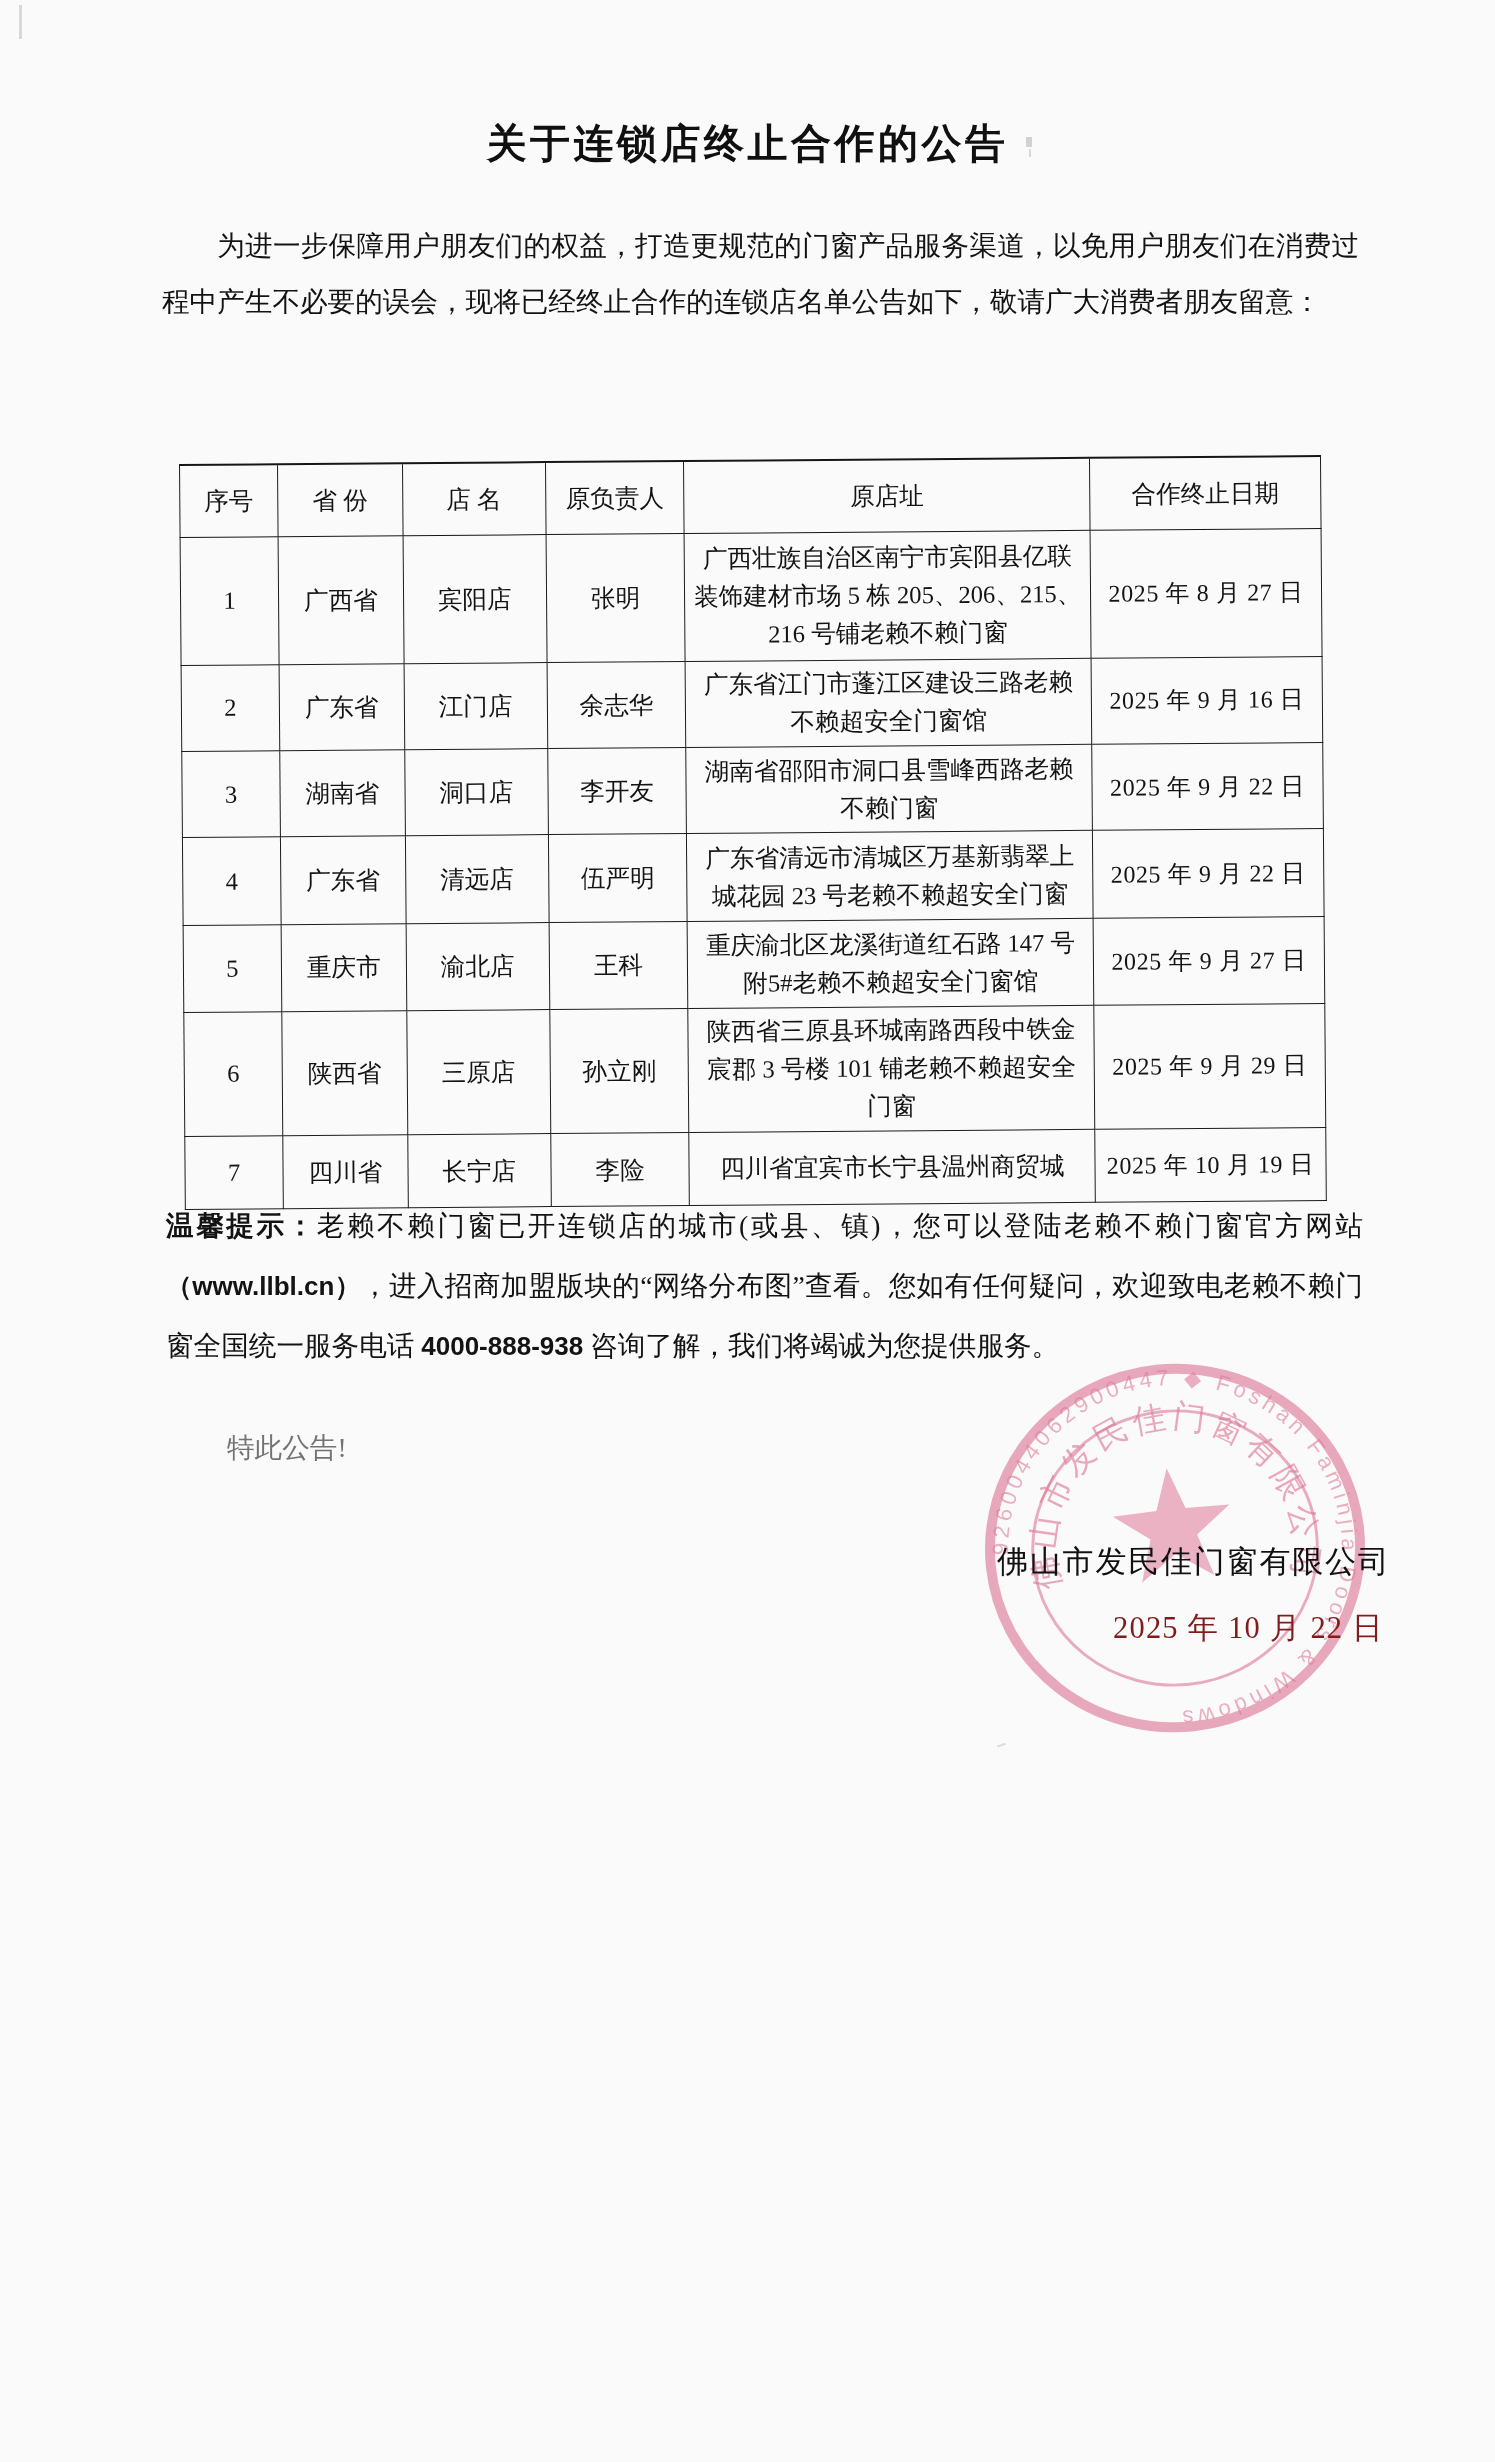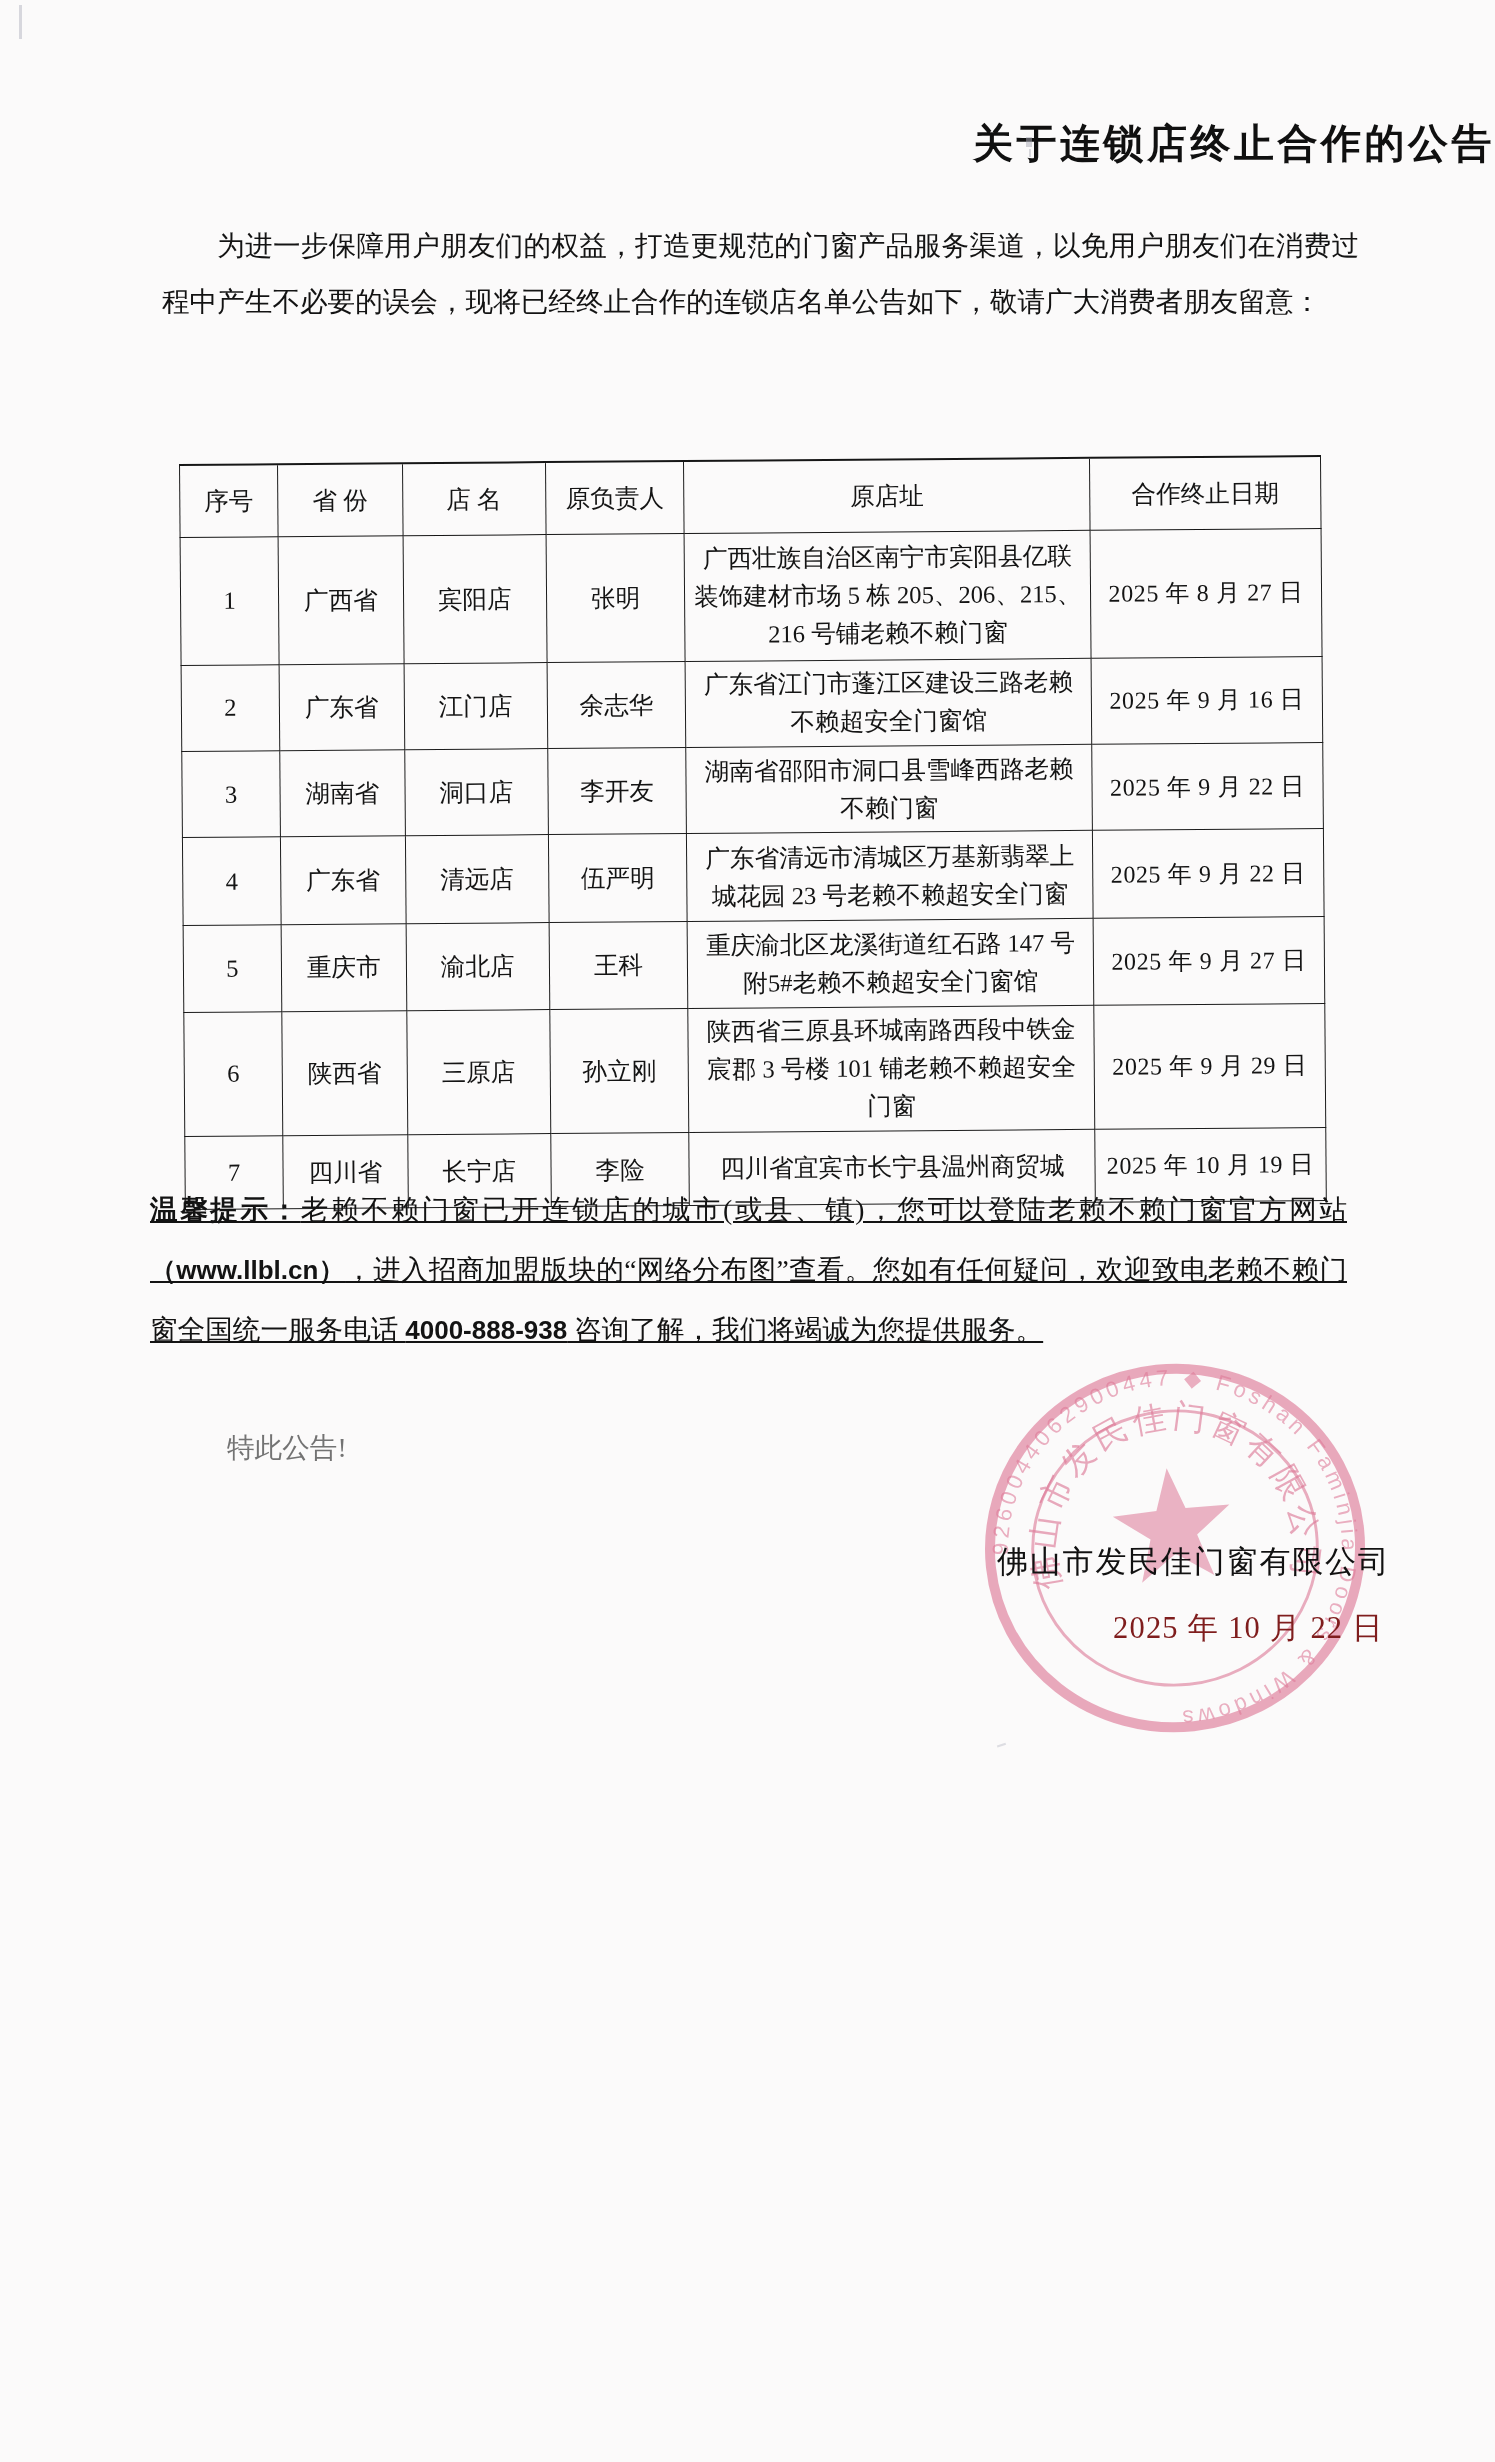--- a/index.html
+++ b/index.html
@@ -6,21 +6,21 @@
   body{width:1495px;height:2462px;position:relative;
        font-family:"Liberation Serif","DejaVu Serif",serif;color:#161616;}
   .page{position:absolute;left:0;top:0;width:1495px;height:2462px;background:#fbfafa;overflow:hidden;}
   
   .edge-mark{position:absolute;left:19px;top:4.7px;width:2.9px;height:34px;background:#b9bac4;opacity:.55;}
   .smudge{position:absolute;left:1024px;top:136px;width:10.6px;height:26px;opacity:.5;}
   .smudge i{position:absolute;left:2.3px;top:1.2px;width:5.9px;height:9.4px;background:#a9aab6;display:block;}
   .smudge b{position:absolute;left:4.7px;top:13px;width:2.3px;height:8.2px;background:#b4b5bf;display:block;}
   .tick-mark{position:absolute;left:997px;top:1744px;width:9.4px;height:2.3px;background:#c9c9d2;opacity:.6;transform:rotate(-18deg);}
 
-  .title{position:absolute;left:0;top:116px;width:1495px;margin:0;text-align:right;
+  .title{position:absolute;left:0;top:116px;width:1495px;margin:0;text-align:center;
          font-family:"Liberation Sans","DejaVu Sans",sans-serif;font-weight:900;
          font-size:40px;letter-spacing:3.5px;color:#101010;}
 
   .intro{position:absolute;left:150px;top:206px;width:1197px;margin:12px;
          font-size:27.6px;line-height:56px;text-align:justify;text-indent:2em;color:#131313;}
 
   .term-table{position:absolute;left:179px;top:464px;width:1142px;border-collapse:collapse;
               transform:rotate(-0.45deg);transform-origin:left top;
               font-size:24.6px;color:#141414;}
   .term-table th,.term-table td{border:1.2px solid #1c1c1c;text-align:center;vertical-align:middle;
@@ -31,22 +31,22 @@
   .term-table tbody tr:nth-child(3){height:80px;}
   .term-table tbody tr:nth-child(4){height:88px;}
   .term-table tbody tr:nth-child(5){height:82px;}
   .term-table tbody tr:nth-child(6){height:88px;}
   .term-table tbody tr:nth-child(7){height:73px;}
   .term-table{border:1.8px solid #161616;}
   .term-table thead th{border-top:2.3px solid #161616;border-bottom:1.8px solid #161616;}
   .term-table .addr{line-height:38px;padding:4.7px 8.2px;}
   .term-table .date{white-space:nowrap;font-size:24px;letter-spacing:0.6px;}
 
-  .notice{position:absolute;left:150px;top:1180px;width:1197px;margin:0;
-          font-size:27.6px;line-height:60px;text-align:justify;color:#131313;text-decoration:underline;}
+  .notice{position:absolute;left:150px;top:1180px;width:1197px;margin:16px;
+          font-size:27.6px;line-height:60px;text-align:justify;color:#131313;}
   .notice .seg-b{font-weight:700;}
   .notice .ls{font-family:"Liberation Sans","DejaVu Sans",sans-serif;font-weight:700;font-size:26px;}
 
   .closing{position:absolute;left:227px;top:1429px;margin:0;font-size:27.6px;color:#737373;}
 
   .company{position:absolute;left:997px;top:1541px;font-size:31px;letter-spacing:1.8px;color:#111;z-index:5;}
   .issue-date{position:absolute;left:1113px;top:1608px;font-size:30.5px;letter-spacing:1.2px;color:#7f1d1d;z-index:5;}
 
   .stamp{position:absolute;left:970px;top:1343px;width:410px;height:410px;z-index:3;opacity:.82;}
 </style>

